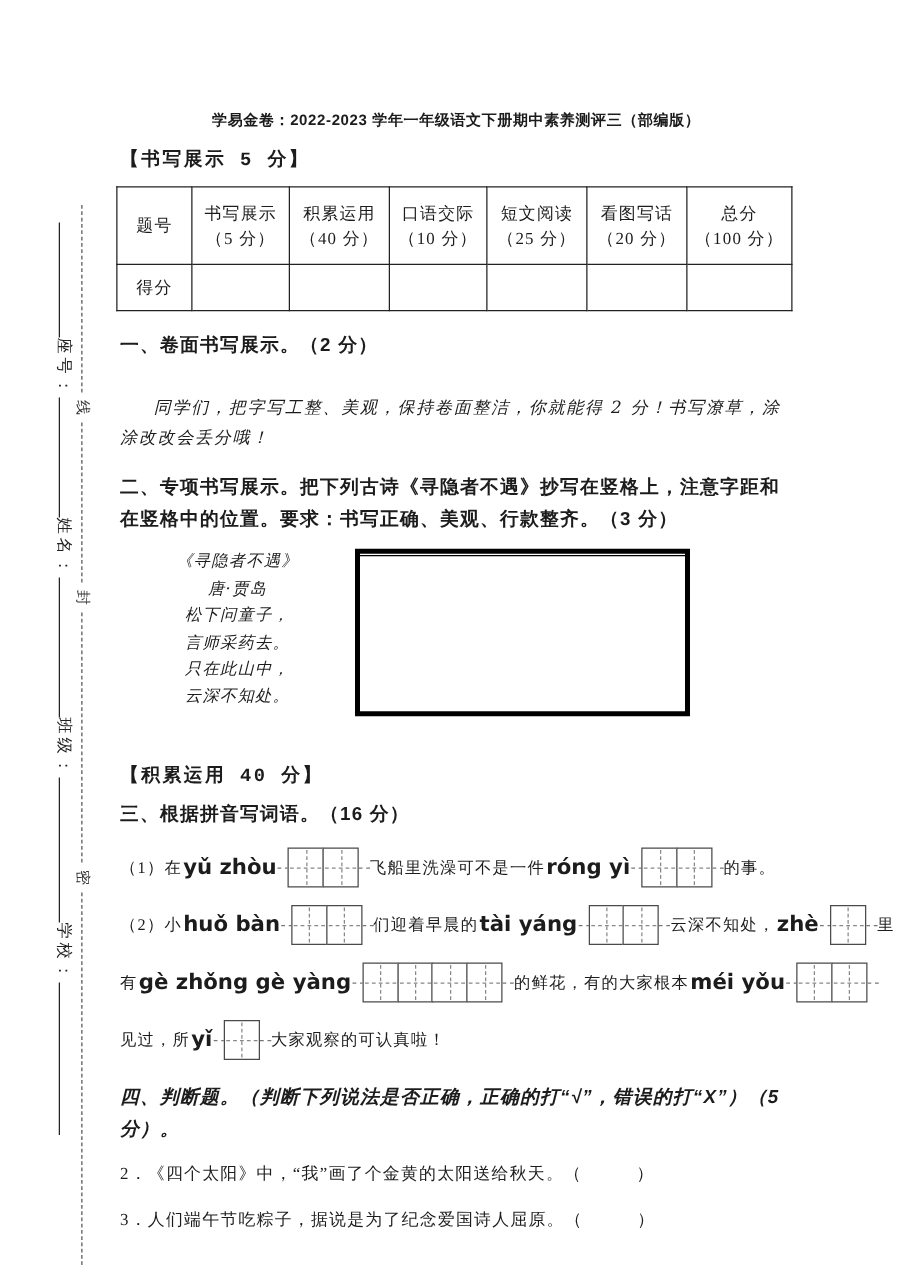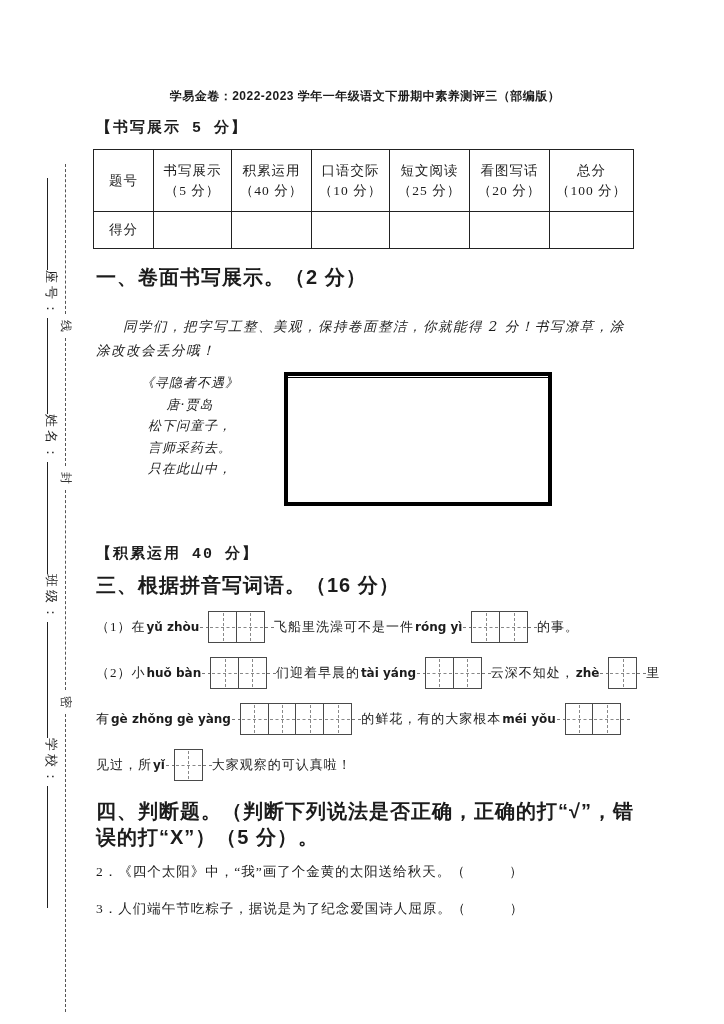--- a/index.html
+++ b/index.html
@@ -27,37 +27,37 @@
 
   
   table.score-table{border-collapse:collapse;table-layout:fixed;margin-top:12px;margin-left:-3px;
     font-size:13.5px;text-align:center;}
   table.score-table td{border:1.4px solid #222;padding:0;vertical-align:middle;letter-spacing:1px;}
   table.score-table .hdr{height:62px;}
   table.score-table .scr{height:37px;}
   table.score-table .cname{line-height:20px;}
 
   .h{margin-top:15px;font-family:"Liberation Sans","DejaVu Sans",sans-serif;
-     font-size:20px;font-weight:700;line-height:26px;letter-spacing:1px;}
+     font-size:15px;font-weight:700;line-height:26px;letter-spacing:1px;}
   .kai{font-family:"DejaVu Serif","Liberation Serif",serif;font-style:italic;}
   .note{margin:24px 0 0 0;font-size:13.5px;line-height:24px;letter-spacing:1.5px;text-indent:2em;}
 
   
   .copy-row{display:flex;margin-top:8px;}
   .poem{width:188px;flex:0 0 auto;text-align:center;font-size:13px;line-height:21.5px;
         padding-top:2px;letter-spacing:1px;}
   .copy-box{flex:0 0 auto;width:260px;height:126px;border:4px solid #000;position:relative;margin-top:2px;}
   .copy-box::before{content:"";position:absolute;top:1px;left:0;right:0;border-top:1px solid #000;}
 
   
   .py-line{display:flex;align-items:center;white-space:nowrap;height:34px;margin-top:12px;
     font-size:13px;letter-spacing:.5px;}
   .py-line .cn{letter-spacing:1px;}
   .py-line .py{font-family:"DejaVu Sans","Liberation Sans",sans-serif;font-weight:700;
-    font-size:12px;margin:0 1px;letter-spacing:0;}
+    font-size:17px;margin:0 1px;letter-spacing:0;}
   .tzg{display:inline-flex;align-items:center;flex:0 0 auto;}
   .tzg .conn{width:9px;height:0;border-top:1px dashed #777;}
   .tzg .cell{width:27px;height:30px;border:1.2px solid #4a4a4a;margin-left:-1.2px;position:relative;background:#fff;}
   .tzg .cell:first-of-type{margin-left:0;}
   .tzg .cell::before{content:"";position:absolute;left:50%;top:1px;bottom:1px;border-left:1px dashed #888;}
   .tzg .cell::after{content:"";position:absolute;top:50%;left:1px;right:1px;border-top:1px dashed #888;}
 
   
   .judge{margin:6px 0 0 0;font-size:13.5px;line-height:31px;letter-spacing:1px;}
 </style>
@@ -135,27 +135,29 @@
           <td></td>
           <td></td>
           <td></td>
         </tr>
       </tbody>
     </table>
 
   <div class="h">一、卷面书写展示。（2 分）</div>
   <p class="kai note">同学们，把字写工整、美观，保持卷面整洁，你就能得 2 分！书写潦草，涂涂改改会丢分哦！</p>
 
+  <div class="h">二、专项书写展示。把下列古诗《寻隐者不遇》抄写在竖格上，注意字距和在竖格中的位置。要求：书写正确、美观、行款整齐。（3 分）</div>
   <div class="copy-row">
     <div class="poem kai" id="poem">
         <div>《寻隐者不遇》</div>
         <div>唐·贾岛</div>
         <div>松下问童子，</div>
         <div>言师采药去。</div>
         <div>只在此山中，</div>
+        <div>云深不知处。</div>
       </div>
     <div class="copy-box"></div>
   </div>
 
   <div class="banner" style="margin-top:38px;">【积累运用 40 分】</div>
   <div class="h" style="margin-top:9px;">三、根据拼音写词语。（16 分）</div>
   <div id="pinyin-lines">
       <div class="py-line">
         <span class="cn">（1）在 </span>
         <span class="py">yǔ zhòu</span>
@@ -226,18 +228,18 @@
         <span class="py">yǐ</span>
         <span class="tzg">
           <span class="conn"></span>
           <span class="cell"></span>
           <span class="conn"></span>
         </span>
         <span class="cn">大家观察的可认真啦！</span>
       </div>
     </div>
 
-  <div class="h" style="margin-top:16px;">四、判断题。（判断下列说法是否正确，正确的打“√”，错误的打“X”）（5 分）。</div>
+  <div class="h" style="margin-top:16px;font-style:italic;">四、判断题。（判断下列说法是否正确，正确的打“√”，错误的打“X”）（5 分）。</div>
   <div id="judge-items">
       <p class="judge">2．《四个太阳》中，“我”画了个金黄的太阳送给秋天。（　　　）</p>
       <p class="judge">3．人们端午节吃粽子，据说是为了纪念爱国诗人屈原。（　　　）</p>
     </div>
 </div>
 
 </body></html>

